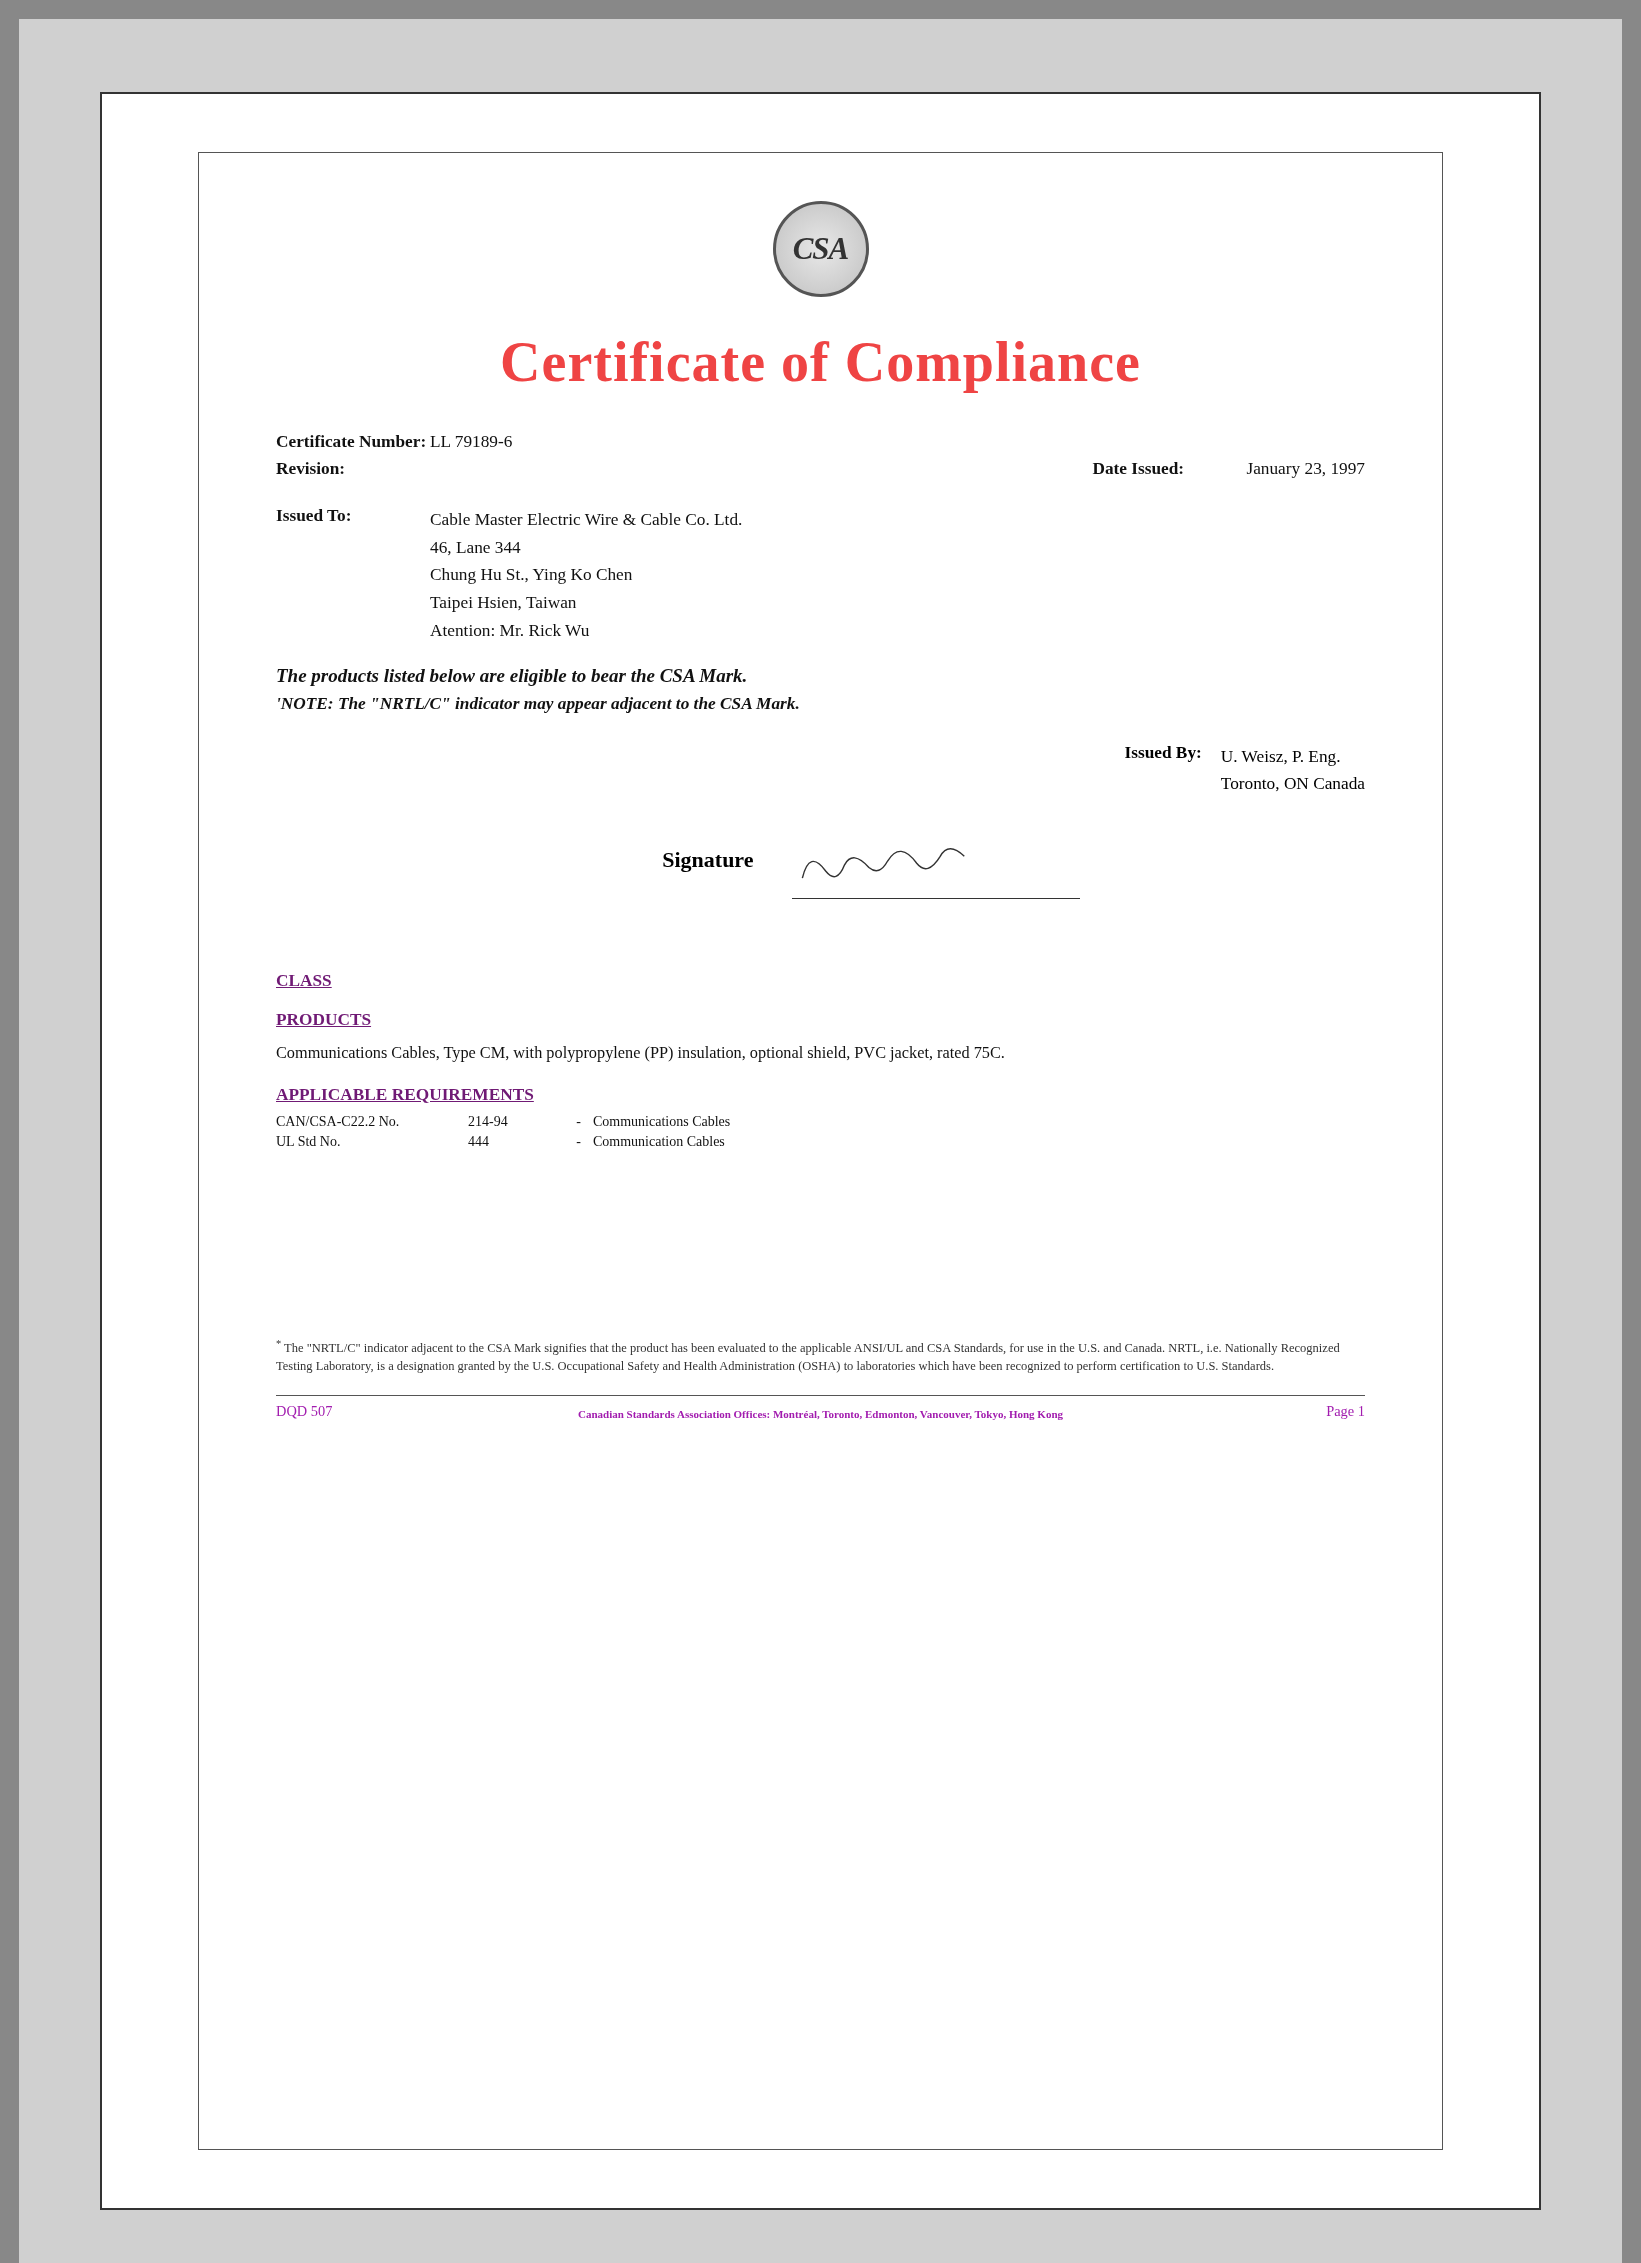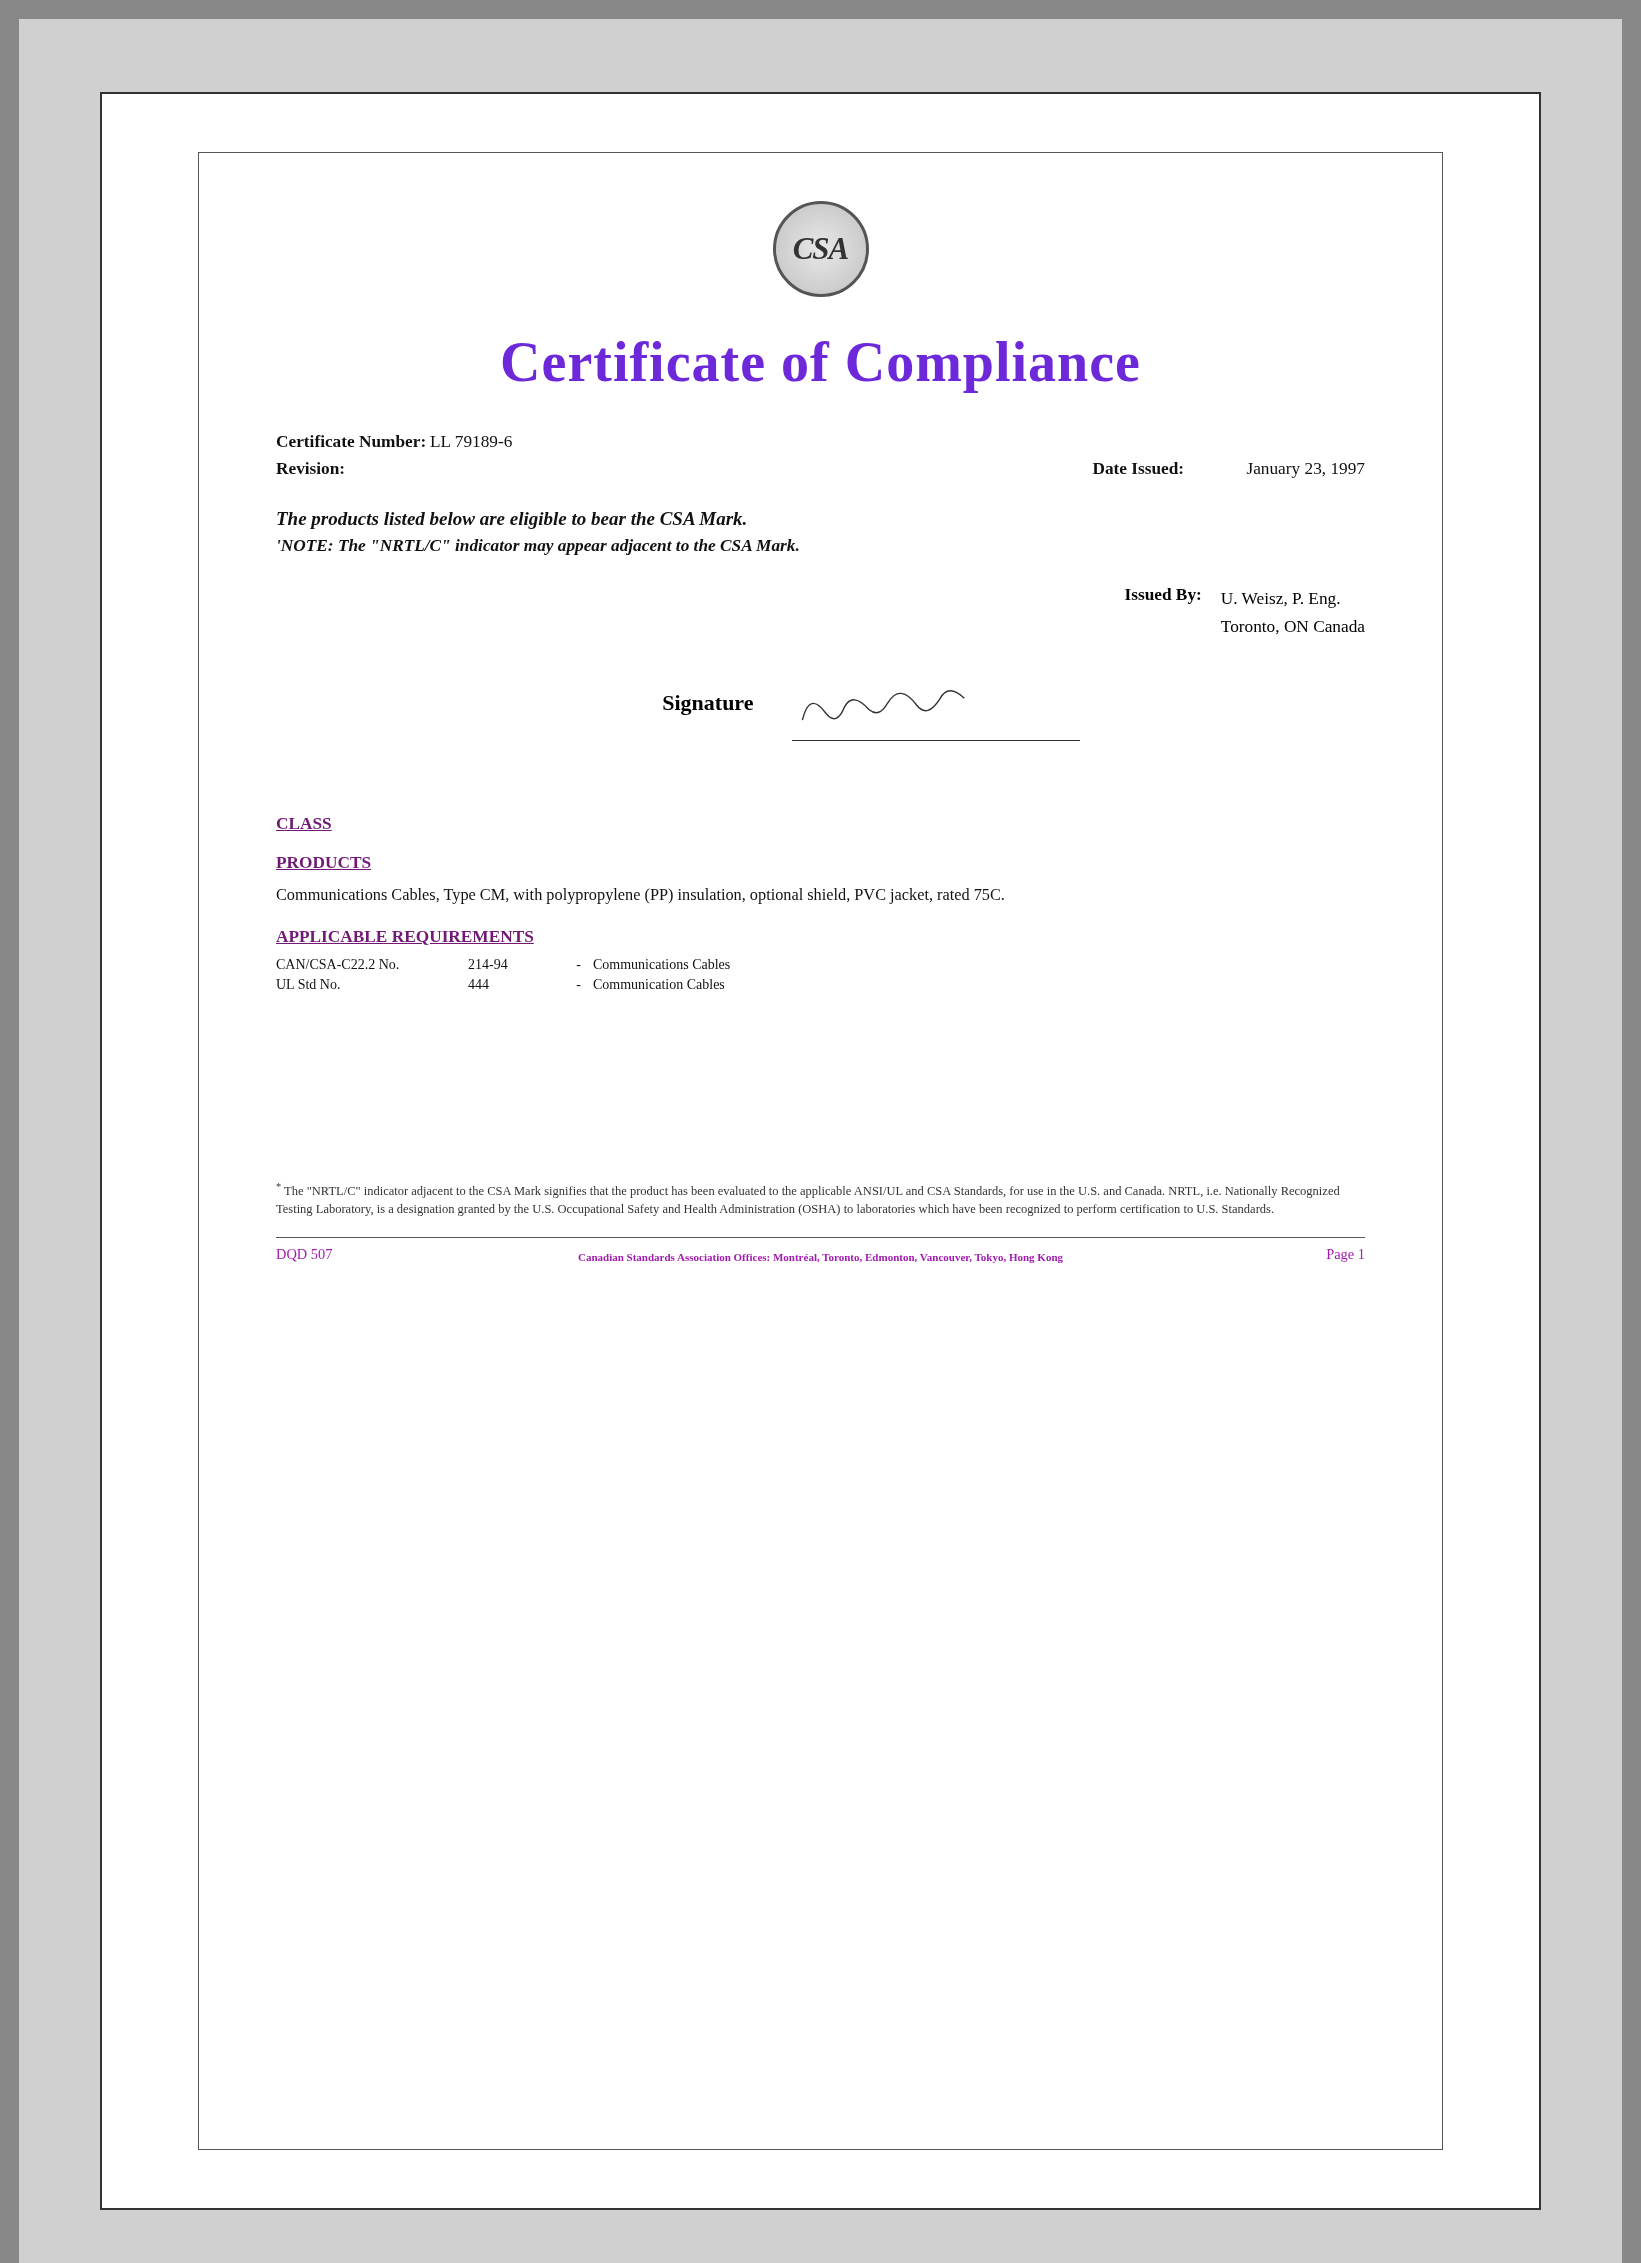--- a/index.html
+++ b/index.html
@@ -70,21 +70,21 @@
       font-style: italic;
       color: #333;
       letter-spacing: -1px;
     }
 
     
     .cert-title {
       text-align: center;
       font-size: 56px;
       font-weight: bold;
-      color: #6d28d9;
+      color: #ef4444;
       margin-bottom: 38px;
       letter-spacing: 1px;
     }
 
     .info-row {
       display: flex;
       margin-bottom: 7.7px;
       font-size: 17.3px;
       color: #111;
     }
@@ -322,20 +322,30 @@
           <span class="info-label">Revision:</span>
         </div>
         <div class="right">
           <span class="info-label">Date Issued:</span>
           <span>January 23, 1997</span>
         </div>
       </div>
 
       <div class="spacer"></div>
 
+      <div class="issued-to-block">
+        <span class="issued-to-label">Issued To:</span>
+        <div class="issued-to-address">
+          <div>Cable Master Electric Wire &amp; Cable Co. Ltd.</div>
+          <div>46, Lane 344</div>
+          <div>Chung Hu St., Ying Ko Chen</div>
+          <div>Taipei Hsien, Taiwan</div>
+          <div>Atention: Mr. Rick Wu</div>
+        </div>
+      </div>
 
       <div class="statement-italic">The products listed below are eligible to bear the CSA Mark.</div>
       <div class="statement-italic-note">'NOTE:  The "NRTL/C" indicator may appear adjacent to the CSA Mark.</div>
 
       <div class="issued-signature-section">
         <div class="issued-by-block">
           <span class="issued-by-label">Issued By:</span>
           <div class="issued-by-value">
             <div>U. Weisz, P. Eng.</div>
             <div>Toronto, ON  Canada</div>

